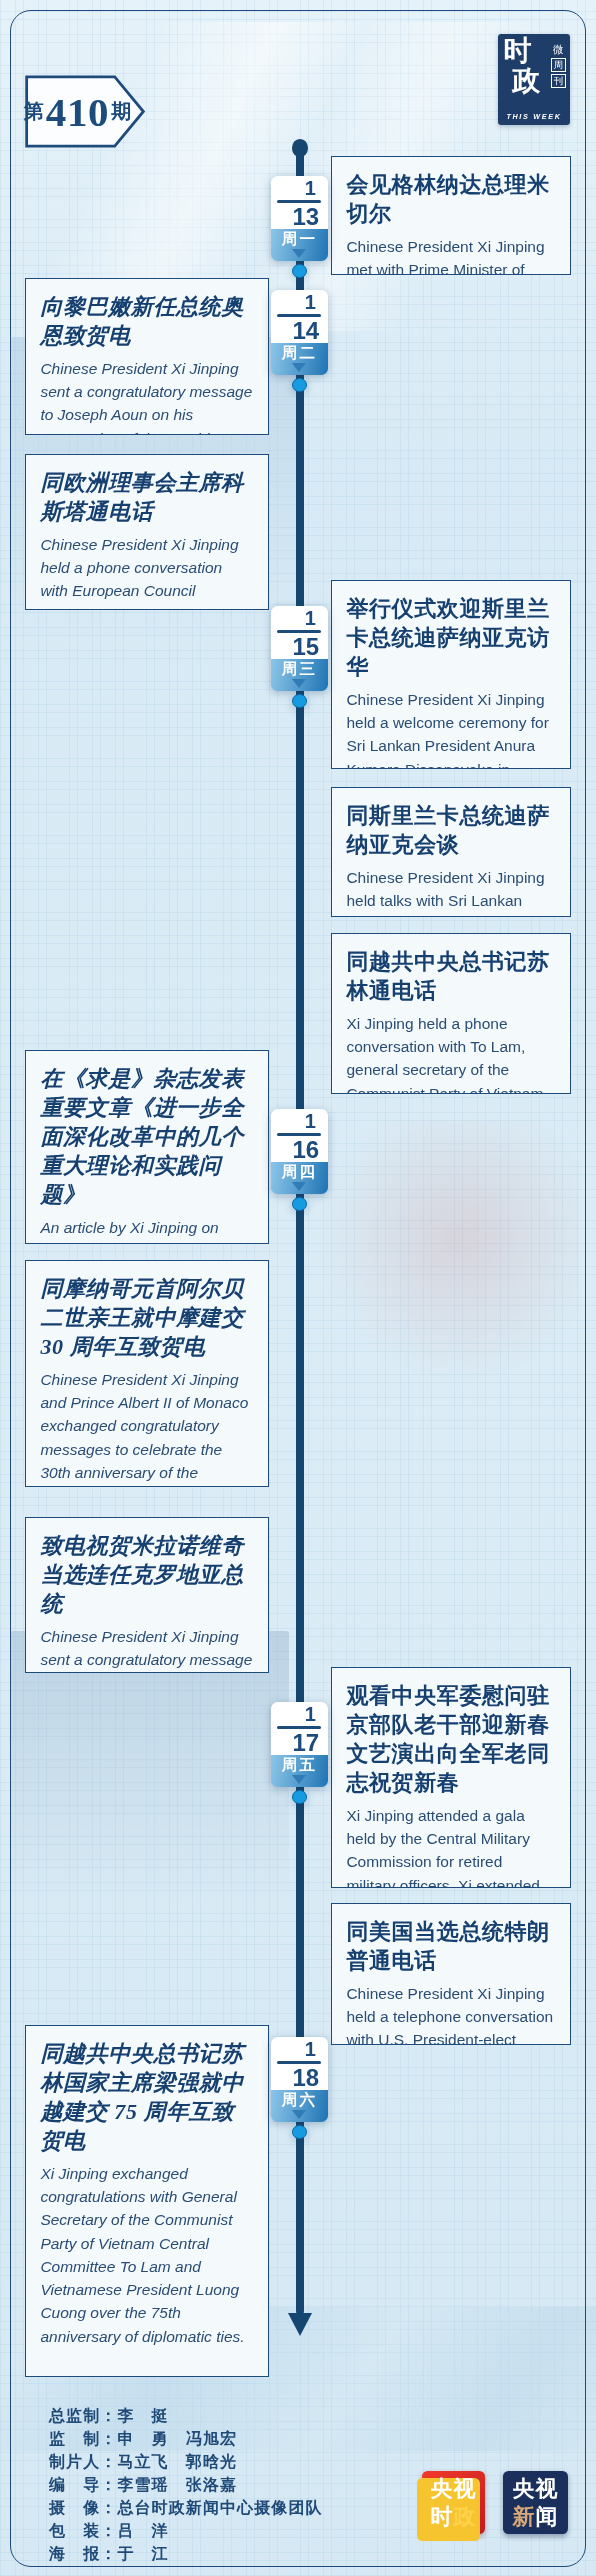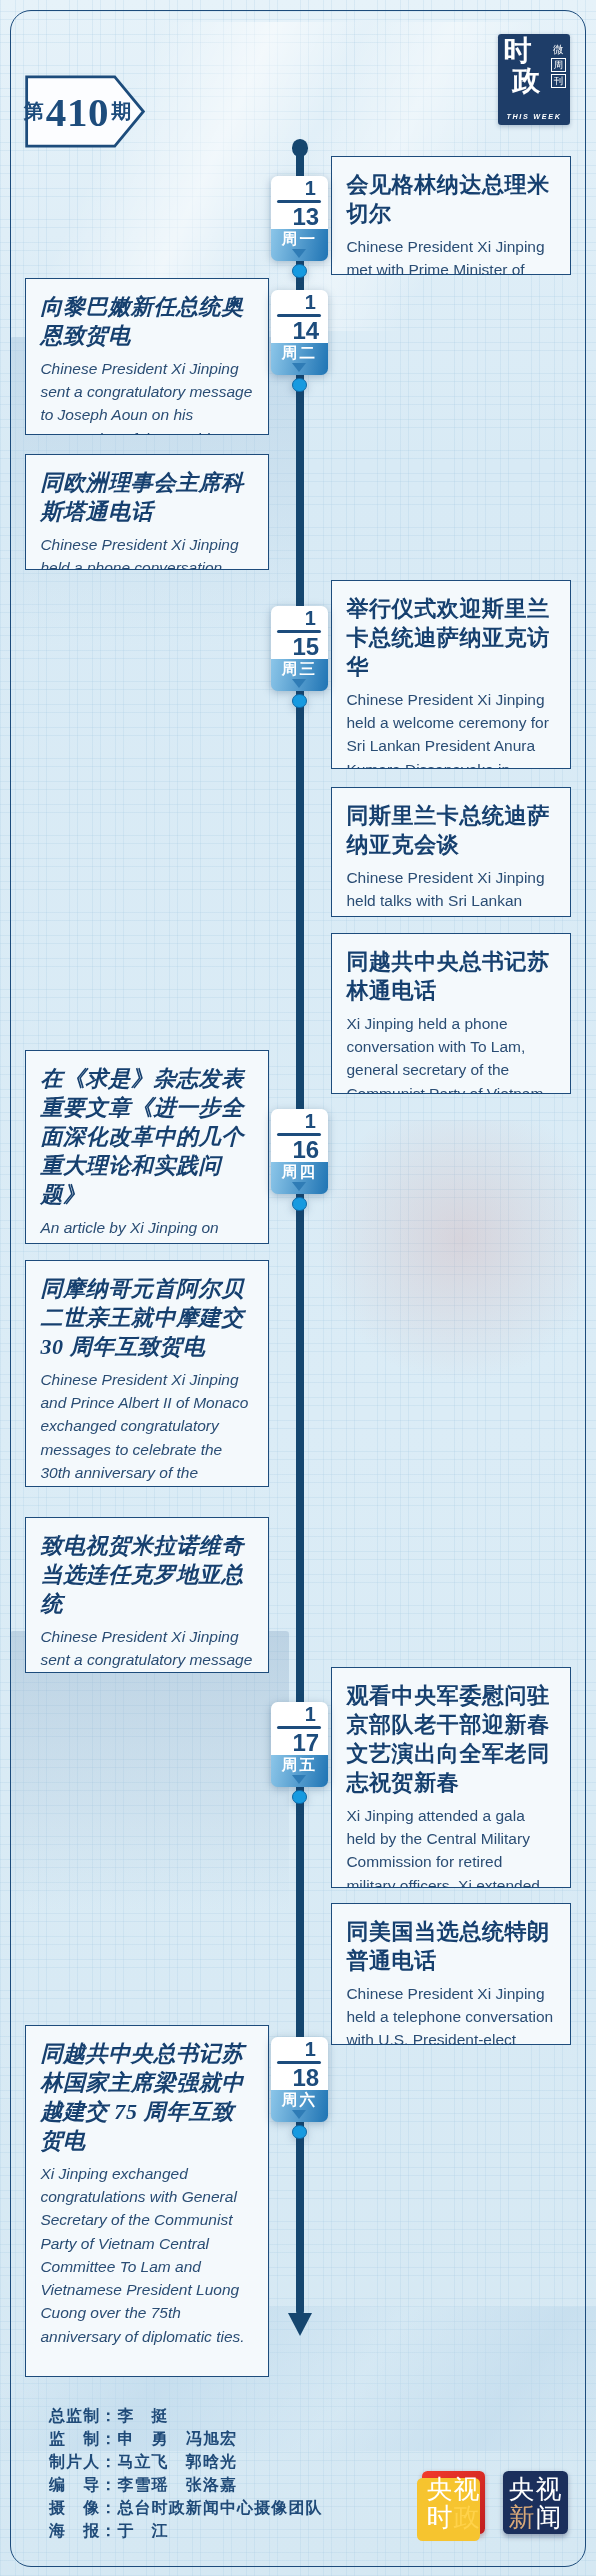--- a/index.html
+++ b/index.html
@@ -70,21 +70,21 @@
     color:#16406f;letter-spacing:0.6px;}
   .card-desc{font-size:15.5px;line-height:1.5;color:#2a4d74;margin-top:6.6px;}
 
   
   .credits{position:absolute;left:49px;top:2404px;z-index:3;font-weight:700;font-size:16px;line-height:23px;
     color:#1f4a78;letter-spacing:1.1px;}
 
   
   .fbadge{position:absolute;top:2471px;width:63px;height:63px;z-index:3;border-radius:5.5px;
     display:flex;flex-direction:column;align-items:center;justify-content:center;
-    font-weight:400;font-size:26px;line-height:28px;color:#fff;letter-spacing:1.1px;}
+    font-weight:700;font-size:22px;line-height:28px;color:#fff;letter-spacing:1.1px;}
   .fbadge.red{left:422px;background:linear-gradient(135deg,#f23a2b,#c01d1f);box-shadow:0 2.2px 5.5px rgba(120,20,20,.3);}
   .fbadge.red::before{content:"";position:absolute;left:-5.5px;top:6.6px;width:63px;height:63px;
     background:#f6c42f;border-radius:5.5px;z-index:-1;}
   .fbadge.navy{left:503px;width:65px;background:#1b2f5c;box-shadow:0 2.2px 5.5px rgba(20,30,70,.35);}
   .fbadge .gold{color:#ffd24a;}
   .fbadge .tan{color:#d8a878;}
 </style>
 </head>
 <body>
 
@@ -194,21 +194,21 @@
   <div class="card right" style="top:156px;height:119px">
     <div class="card-title">会见格林纳达总理米切尔</div>
     <div class="card-desc">Chinese President Xi Jinping met with Prime Minister of Grenada Dickon Mitchell in Beijing.</div>
   </div>
 
   <div class="card left" style="top:278px;height:157px">
     <div class="card-title">向黎巴嫩新任总统奥恩致贺电</div>
     <div class="card-desc">Chinese President Xi Jinping sent a congratulatory message to Joseph Aoun on his assumption of the presidency of Lebanon.</div>
   </div>
 
-  <div class="card left" style="top:454px;height:116px">
+  <div class="card left" style="top:454px;height:156px">
     <div class="card-title">同欧洲理事会主席科斯塔通电话</div>
     <div class="card-desc">Chinese President Xi Jinping held a phone conversation with European Council President Antonio Costa.</div>
   </div>
 
   <div class="card right" style="top:580px;height:189px">
     <div class="card-title">举行仪式欢迎斯里兰卡总统迪萨纳亚克访华</div>
     <div class="card-desc">Chinese President Xi Jinping held a welcome ceremony for Sri Lankan President Anura Kumara Dissanayake in Beijing.</div>
   </div>
 
   <div class="card right" style="top:787px;height:130px">
@@ -250,20 +250,21 @@
     <div class="card-title">同越共中央总书记苏林国家主席梁强就中越建交 75 周年互致贺电</div>
     <div class="card-desc">Xi Jinping exchanged congratulations with General Secretary of the Communist Party of Vietnam Central Committee To Lam and Vietnamese President Luong Cuong over the 75th anniversary of diplomatic ties.</div>
   </div>
 
   <div class="credits">
     <div>总监制：李　挺</div>
     <div>监　制：申　勇　冯旭宏</div>
     <div>制片人：马立飞　郭晗光</div>
     <div>编　导：李雪瑶　张洛嘉</div>
     <div>摄　像：总台时政新闻中心摄像团队</div>
+    <div>包　装：吕　洋</div>
     <div>海　报：于　江</div>
   </div>
 
   <div class="fbadge red">
     <div>央视</div>
     <div><span>时</span><span class="gold">政</span></div>
   </div>
   <div class="fbadge navy">
     <div>央视</div>
     <div><span class="tan">新</span><span>闻</span></div>

